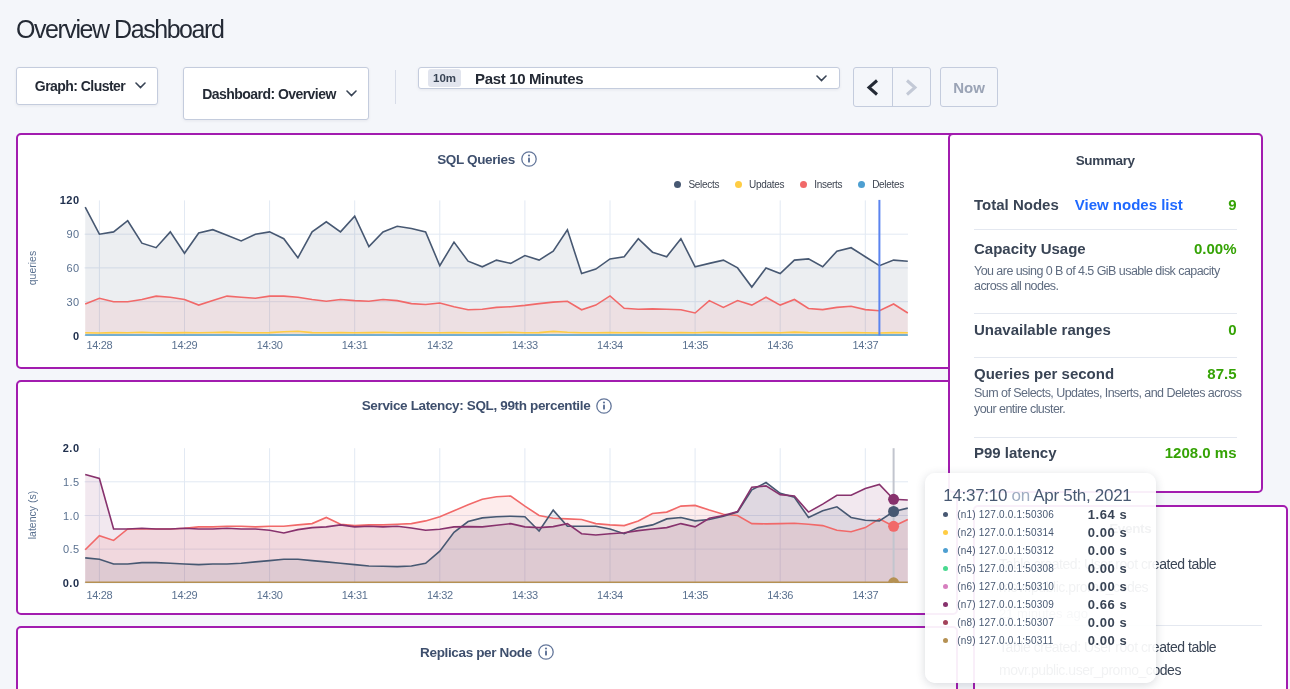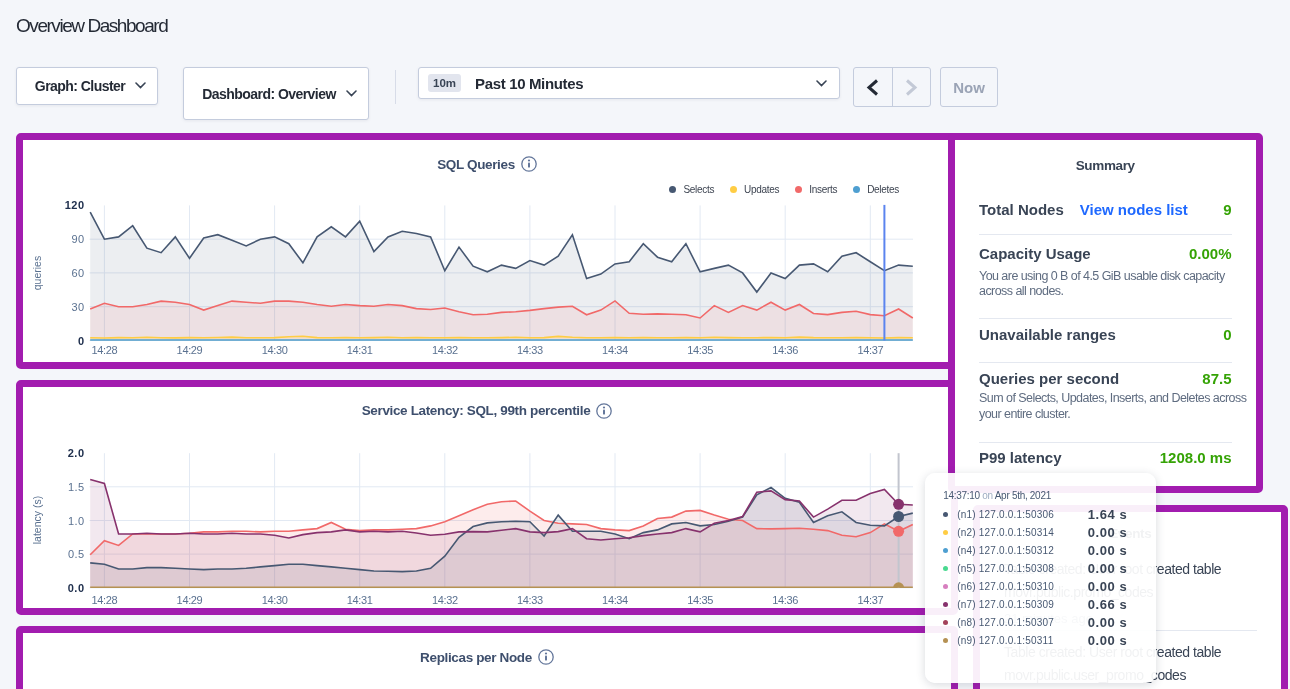--- a/index.html
+++ b/index.html
@@ -1,34 +1,34 @@
 <!DOCTYPE html>
 <html><head><meta charset="utf-8"><title>Overview Dashboard</title>
 <style>
 *{margin:0;padding:0;box-sizing:border-box}
 html,body{width:1290px;height:689px;overflow:hidden;background:#f4f6fa;
   font-family:"Liberation Sans",sans-serif;position:relative}
-h1{position:absolute;left:16px;top:15px;font-size:19px;font-weight:400;color:#242a35;letter-spacing:-1.45px}
+h1{position:absolute;left:16px;top:15px;font-size:25px;font-weight:400;color:#242a35;letter-spacing:-1.45px}
 .btn{position:absolute;top:67px;background:#fff;border:1px solid #c4ccdd;border-radius:3px;box-shadow:0 1px 3px rgba(60,70,90,0.08);
   display:flex;align-items:center;justify-content:center;gap:10px;padding-left:7px;
   font-size:14px;font-weight:700;color:#242a35;letter-spacing:-0.55px}
 .vdiv{position:absolute;left:395px;top:70px;width:1px;height:34px;background:#d7dce8}
-.timebox{position:absolute;left:418px;top:67px;width:422px;height:32px;background:#fff;
+.timebox{position:absolute;left:418px;top:67px;width:422px;height:22px;background:#fff;
   border:1px solid #c4ccdd;border-radius:3px;display:flex;align-items:center;box-shadow:0 1px 3px rgba(60,70,90,0.08)}
 .badge{margin-left:9px;background:#e2e5ee;border-radius:3px;padding:3px 5px;
   font-size:11.5px;font-weight:700;color:#394455}
 .tsel{margin-left:14px;font-size:15px;font-weight:700;color:#242a35;letter-spacing:-0.35px}
 .navgrp{position:absolute;left:853px;top:67px;width:78px;height:40px;border:1px solid #c4ccdd;
   border-radius:3px;display:flex}
 .navgrp>div{flex:1;display:flex;align-items:center;justify-content:center}
 .navgrp>div:first-child{border-right:1px solid #c4ccdd}
 .nowbtn{position:absolute;left:940px;top:67px;width:58px;height:40px;border:1px solid #c4ccdd;
   border-radius:3px;display:flex;align-items:center;justify-content:center;
   font-size:15px;font-weight:700;color:#9aa3b5}
-.panel{position:absolute;background:#fff;border:7px solid #a21caf;border-radius:5px}
+.panel{position:absolute;background:#fff;border:2px solid #a21caf;border-radius:5px}
 .ctitle{display:flex;align-items:center;justify-content:center;gap:6px;margin-top:16px;
   font-size:13.5px;font-weight:700;color:#3e4f6d;letter-spacing:-0.35px}
 .legend{position:absolute;top:44px;right:52px;display:flex;gap:16px;align-items:center;
   font-size:10px;color:#3d4451;letter-spacing:-0.3px}
 .li{display:flex;align-items:center;gap:7px}
 .ld{width:7px;height:7px;border-radius:50%;display:inline-block}
 .c1{position:absolute;left:0;top:0}
 .yl{font-size:11px;letter-spacing:0.4px;fill:#5a7190}
 .ylb{font-size:11px;letter-spacing:0.5px;font-weight:700;fill:#20304e}
 .xl{font-size:11px;letter-spacing:-0.35px;fill:#5a7190}
@@ -36,21 +36,21 @@
 .srow{position:absolute;left:24px;right:24px;font-size:15px;font-weight:700;color:#394455}
 .srow .val{position:absolute;right:0;color:#35a305}
 .srow .lnk{color:#1f69ff;margin-left:16px}
 .sdesc{position:absolute;left:24px;font-size:12.5px;line-height:15.5px;color:#5f6c80;font-weight:400;letter-spacing:-0.55px;white-space:nowrap}
 .sdiv{position:absolute;left:24px;right:24px;border-top:1px solid #e4e8f0}
 .etext{position:absolute;left:24px;right:6px;font-size:14px;line-height:23px;color:#394455;letter-spacing:-0.45px}
 .etime{position:absolute;left:24px;font-size:13px;color:#8b97a8}
 .tooltip{position:absolute;left:924.7px;top:473.1px;width:231px;height:209.9px;
   background:rgba(255,255,255,0.93);border-radius:10px;box-shadow:0 2px 10px rgba(40,50,70,0.18);
   padding:14px 0 0 18.6px;z-index:10}
-.tt-title{font-size:10px;color:#475872;height:18px;line-height:18px;letter-spacing:-0.3px}
+.tt-title{font-size:17px;color:#475872;height:18px;line-height:18px;letter-spacing:-0.3px}
 .tt-title .on{color:#9fadc2}
 .tr{display:flex;align-items:center;height:18.1px}
 .td{width:5px;height:5px;border-radius:50%;margin-right:9px;flex:none}
 .tn{font-size:10px;color:#475872;width:130.5px;letter-spacing:0.2px;white-space:nowrap;flex:none}
 .tv{font-size:13px;font-weight:700;color:#394455;letter-spacing:0.55px;white-space:nowrap}
 </style></head>
 <body>
 <h1>Overview Dashboard</h1>
 <div class="btn" style="left:16px;width:142px;height:37.5px">Graph: Cluster <svg width="11" height="7" viewBox="0 0 11 7">
       <path d="M1 1l4.5 4.5L10 1" fill="none" stroke="#394455" stroke-width="1.6" stroke-linecap="round"></path>

